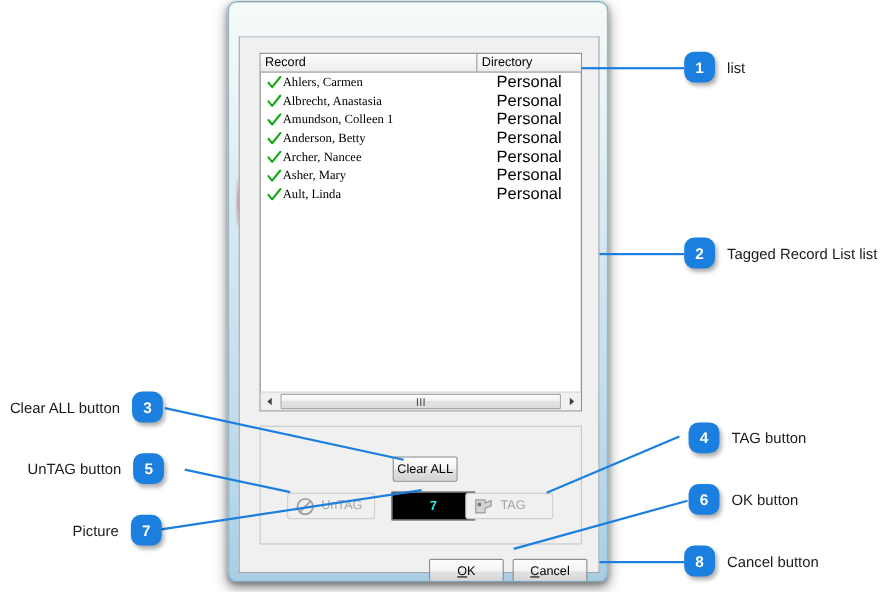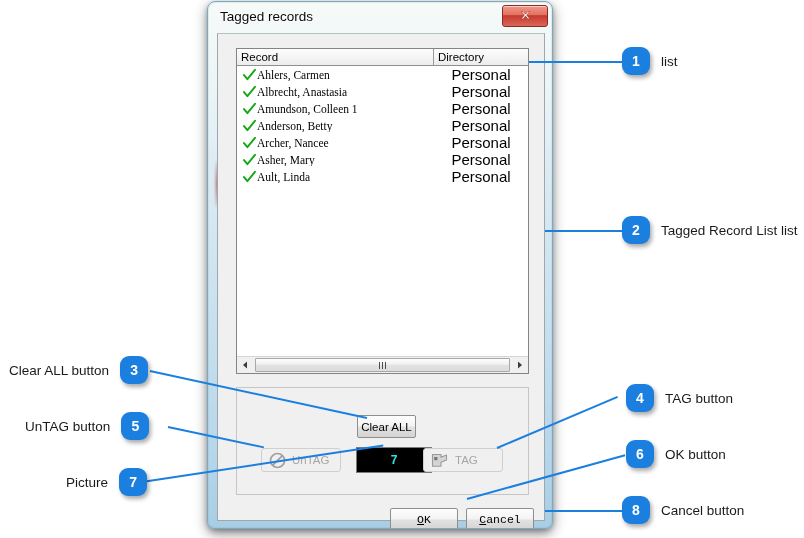--- a/index.html
+++ b/index.html
@@ -305,21 +305,21 @@
     position: absolute;
     width: 68px; height: 23px;
     border: 1px solid #8e8e8e;
     border-radius: 2px;
     background: linear-gradient(180deg,#fdfdfd 0%, #f3f3f3 48%, #e2e2e2 52%, #d3d3d3 100%);
     font-size: 11.5px;
     color: #000000;
     display: flex; align-items: center; justify-content: center;
     cursor: pointer;
     box-sizing: border-box;
-    font-family: Liberation Mono, monospace;
+    font-family: Liberation Sans, sans-serif;
   }
   #okbtn { left: 172px; top: 474px; }
   #cancelbtn { left: 248px; top: 474px; }
   .acc { text-decoration: underline; }
 </style>
 </head>
 <body>
 
 <div id="stage">
 
@@ -331,28 +331,20 @@
   <div class="leader" style="left: 467px; top: 498px; width: 164px; transform: rotate(-15.5deg); background: rgb(27, 127, 224);"></div>
   <div class="leader" style="left: 142px; top: 481px; width: 244px; transform: rotate(-8.6deg); background: rgb(27, 127, 224);"></div>
   <div class="leader" style="left: 545px; top: 510px; width: 78px; background: rgb(27, 127, 224);"></div>
 
   <div id="winshadow"></div>
 
   <div id="window">
     <div id="glassinner"></div>
     <div id="redsmudge"></div>
 
-    <div id="titlebar">
-      <div id="titletext">Tagged records</div>
-      <div id="closebtn" title="Close">
-        <svg width="11" height="10" viewBox="0 0 11 10">
-          <path d="M1.2 0.6 L3.1 0.6 L5.5 3.2 L7.9 0.6 L9.8 0.6 L6.6 4.1 L9.9 7.9 L8.0 7.9 L5.5 5.1 L3.0 7.9 L1.1 7.9 L4.4 4.1 Z" fill="#ffffff" stroke="#7d2017" stroke-width="0.5"></path>
-        </svg>
-      </div>
-    </div>
 
     <div id="client">
 
       <div id="listctl">
         <div id="hdrrow">
           <div class="hdrcell c0">Record</div>
           <div class="hdrcell c1">Directory</div>
         </div>
 
         <div id="rows">

